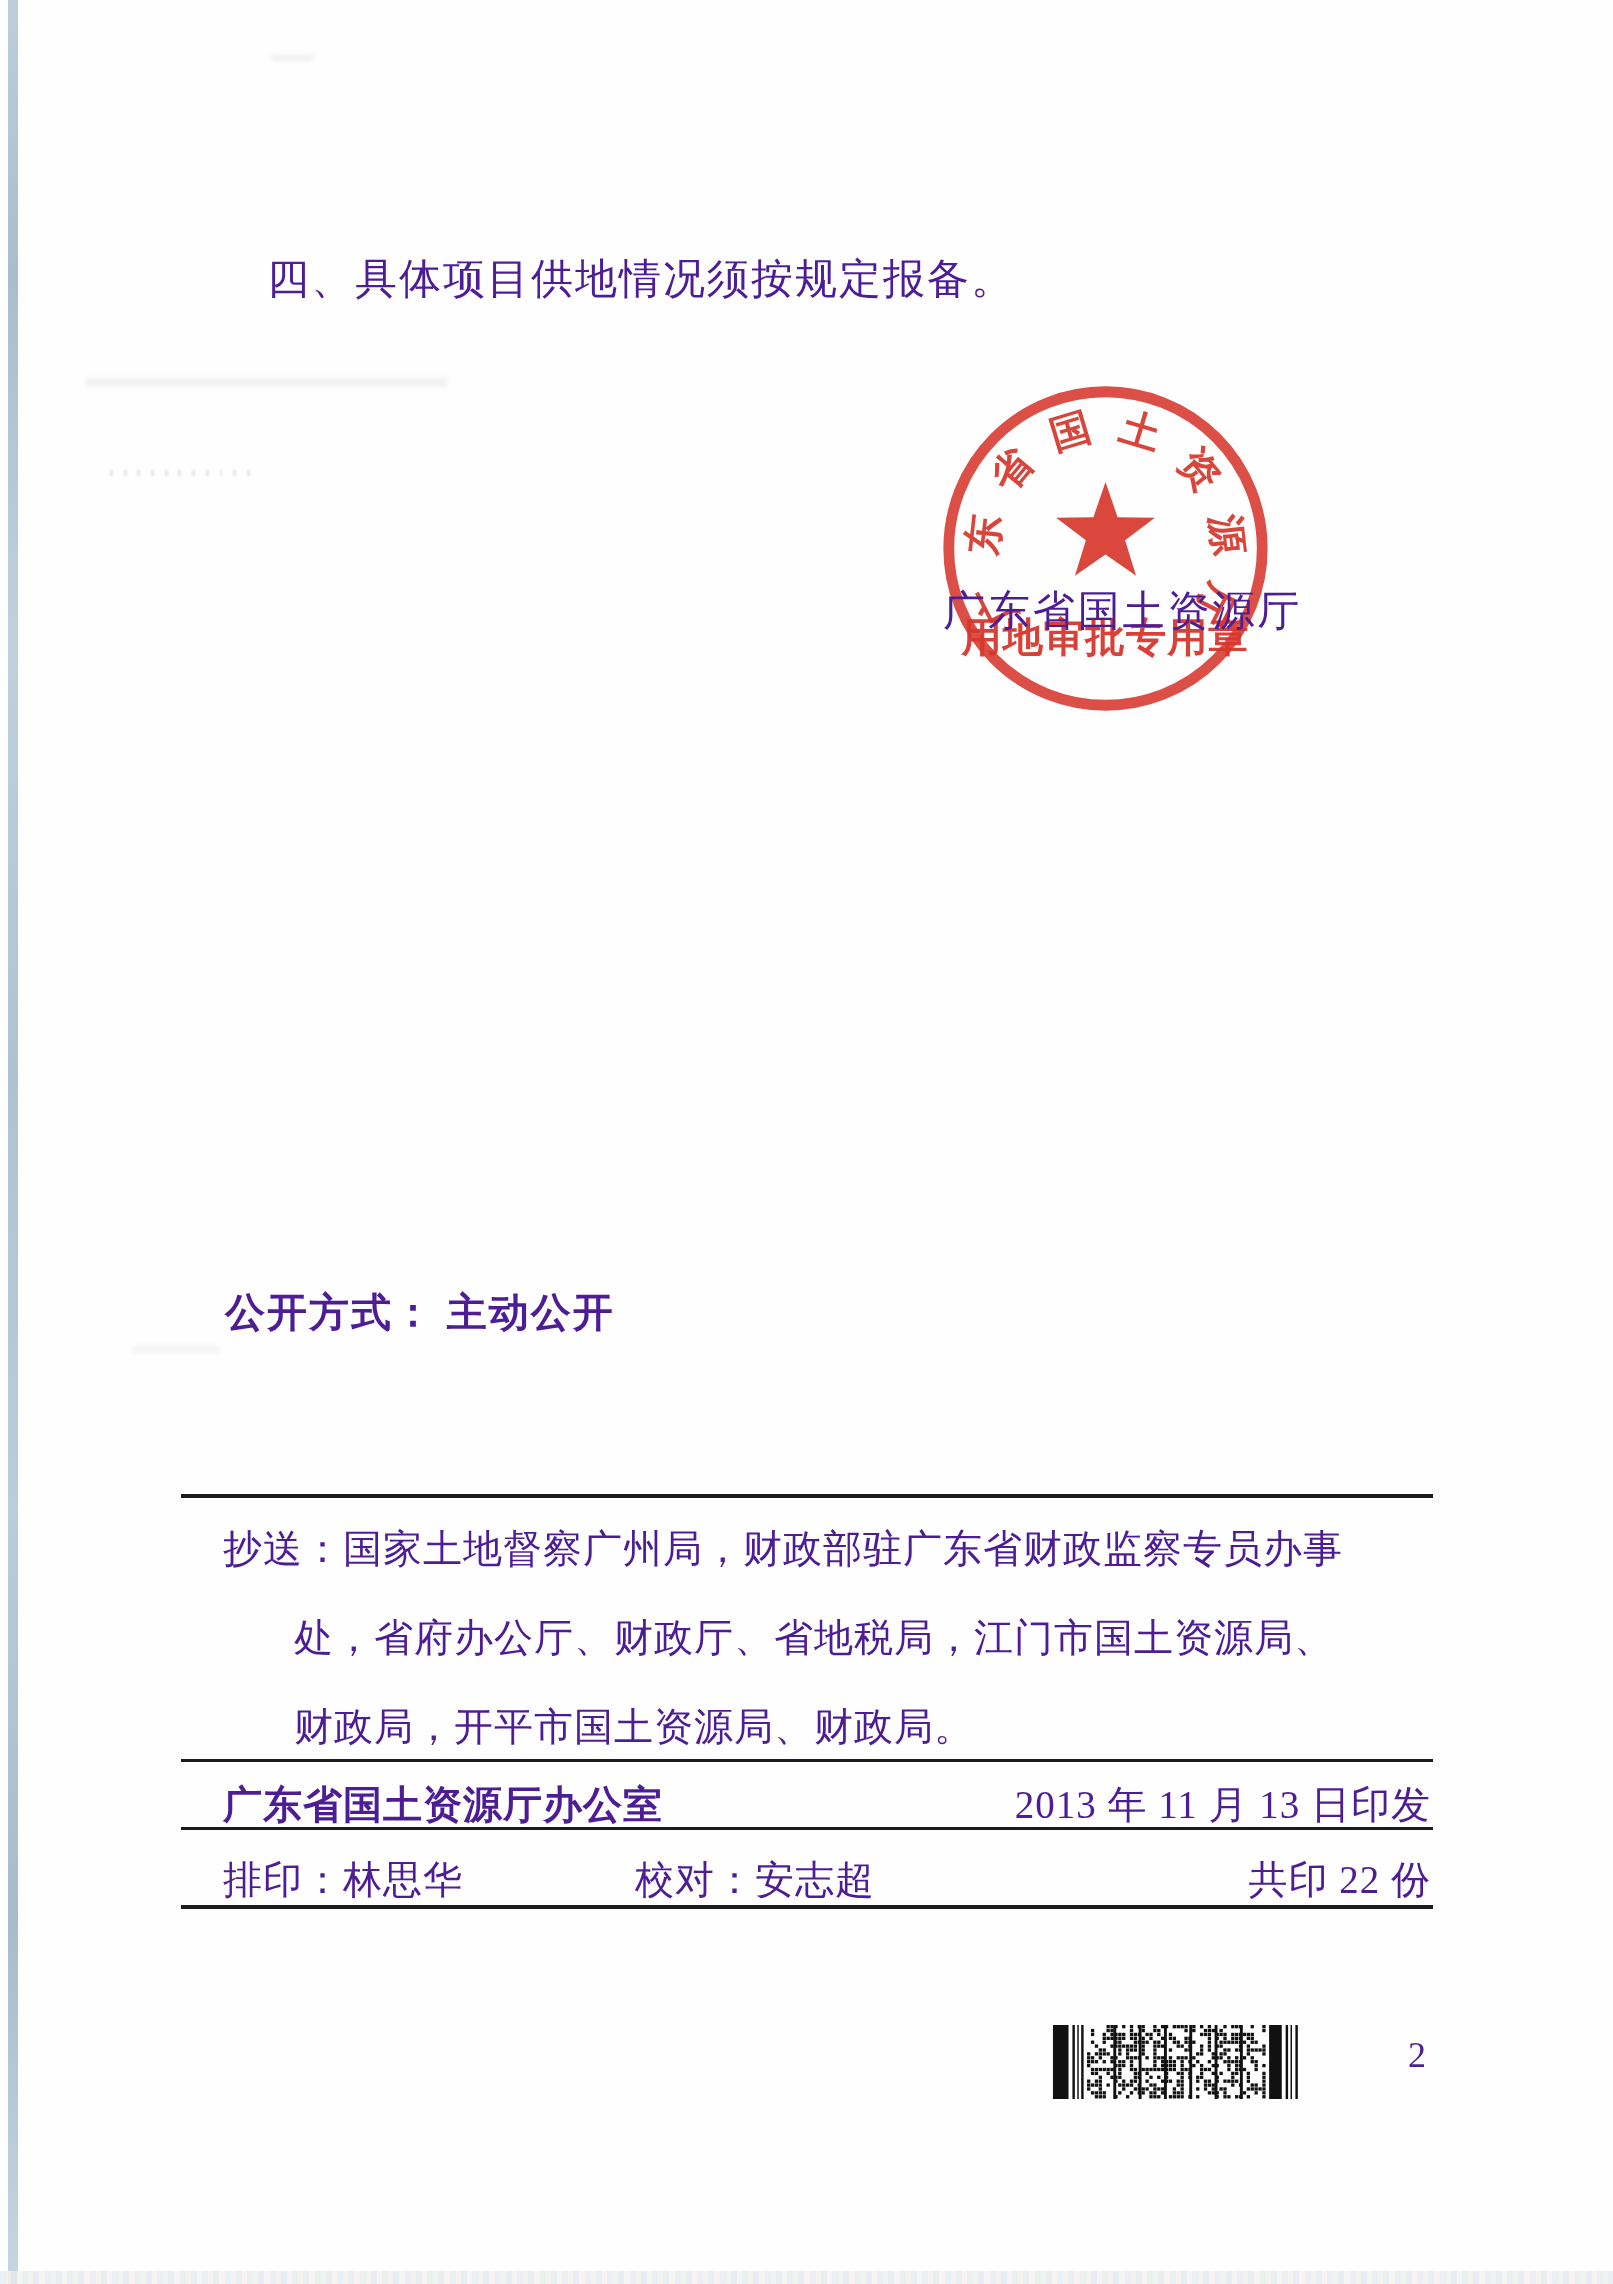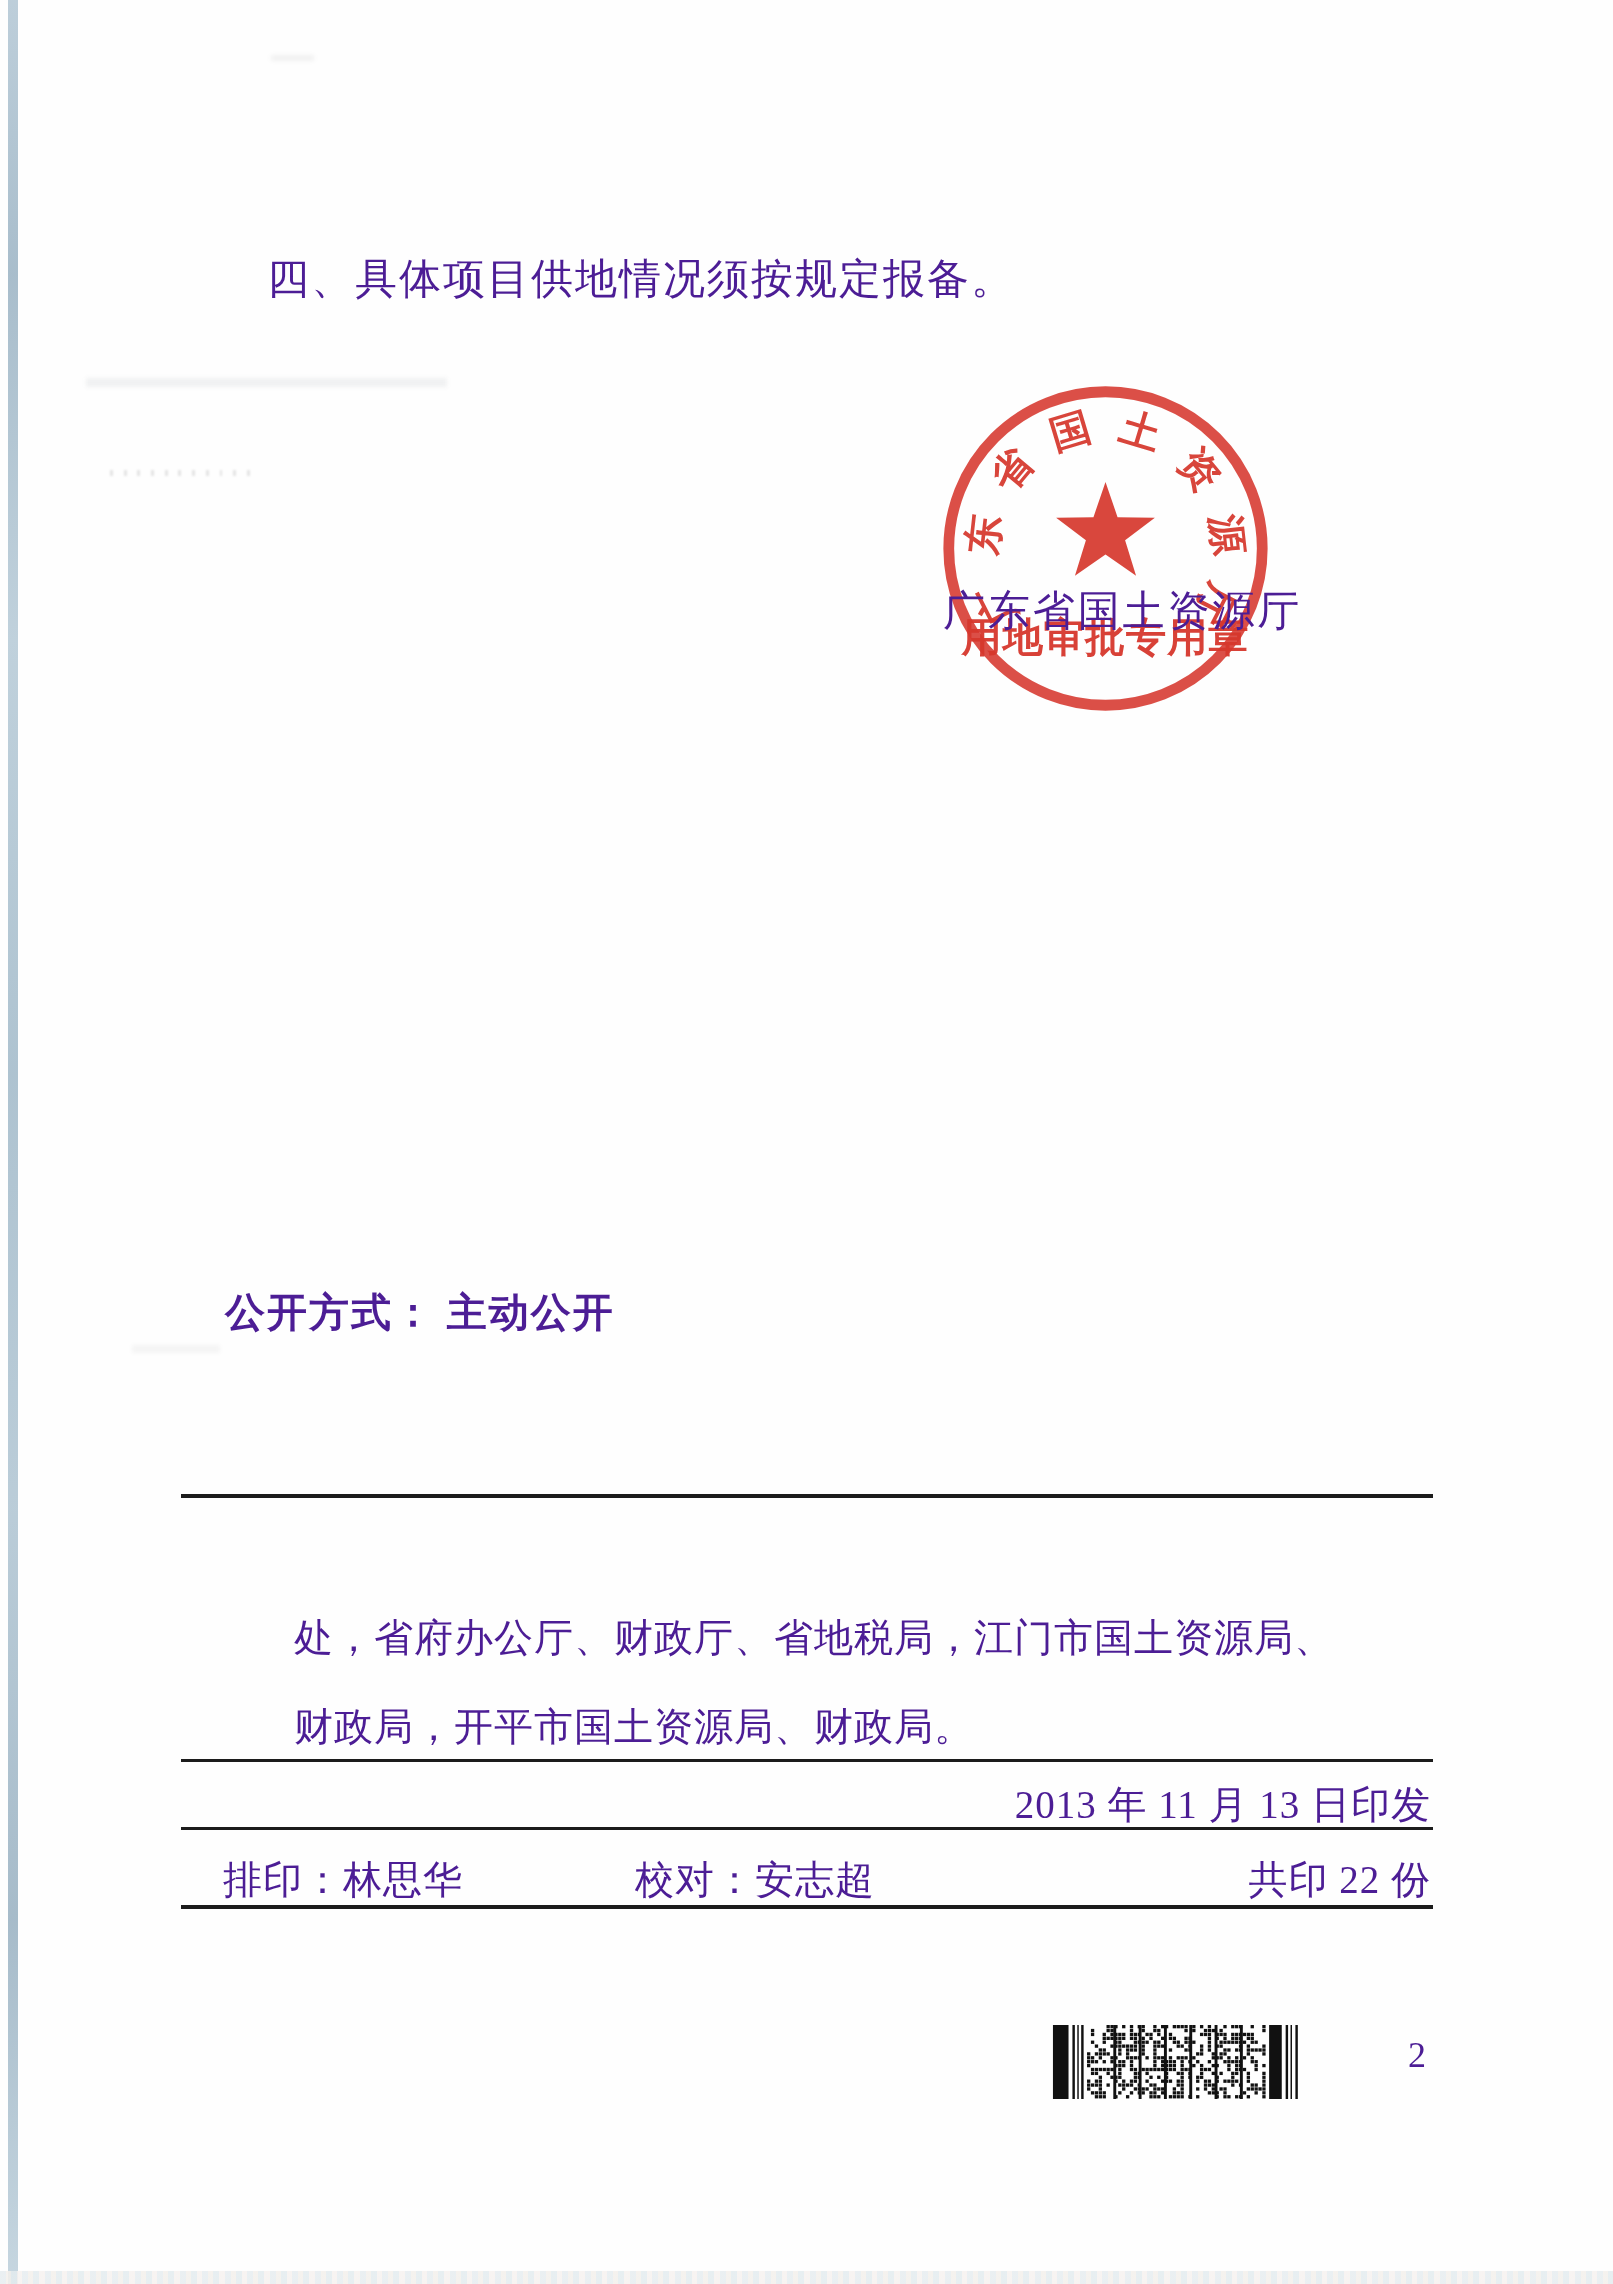--- a/index.html
+++ b/index.html
@@ -98,25 +98,29 @@
   </div>
 
   <div class="abs sig-org">广东省国土资源厅</div>
 
   <div class="abs disclosure">
     <span>公开方式：</span><span class="val">主动公开</span>
   </div>
 
   <div class="rule rule1"></div>
 
+  <div class="abs cc-line cc-l1">
+    <span>抄送：</span><span>国家土地督察广州局，财政部驻广东省财政监察专员办事</span>
+  </div>
   <div class="abs cc-line cc-l2">处，省府办公厅、财政厅、省地税局，江门市国土资源局、</div>
   <div class="abs cc-line cc-l3">财政局，开平市国土资源局、财政局。</div>
 
   <div class="rule rule2"></div>
 
+  <div class="abs issuer-office">广东省国土资源厅办公室</div>
   <div class="abs issuer-date">2013 年 11 月 13 日印发</div>
 
   <div class="rule rule3"></div>
 
   <div class="abs print-item print-typesetter">排印：林思华</div>
   <div class="abs print-item print-proofreader">校对：安志超</div>
   <div class="abs print-item print-copies">共印 22 份</div>
 
   <div class="rule rule4"></div>
 

